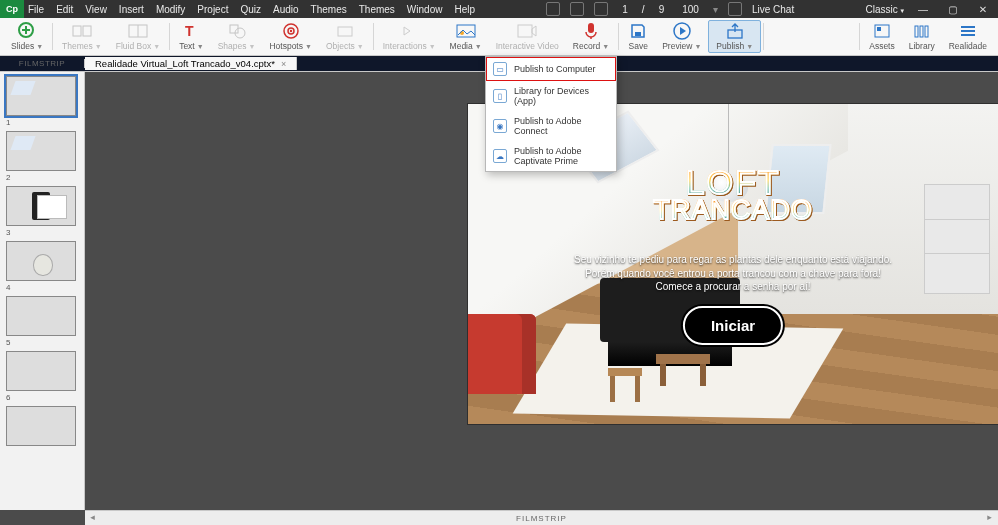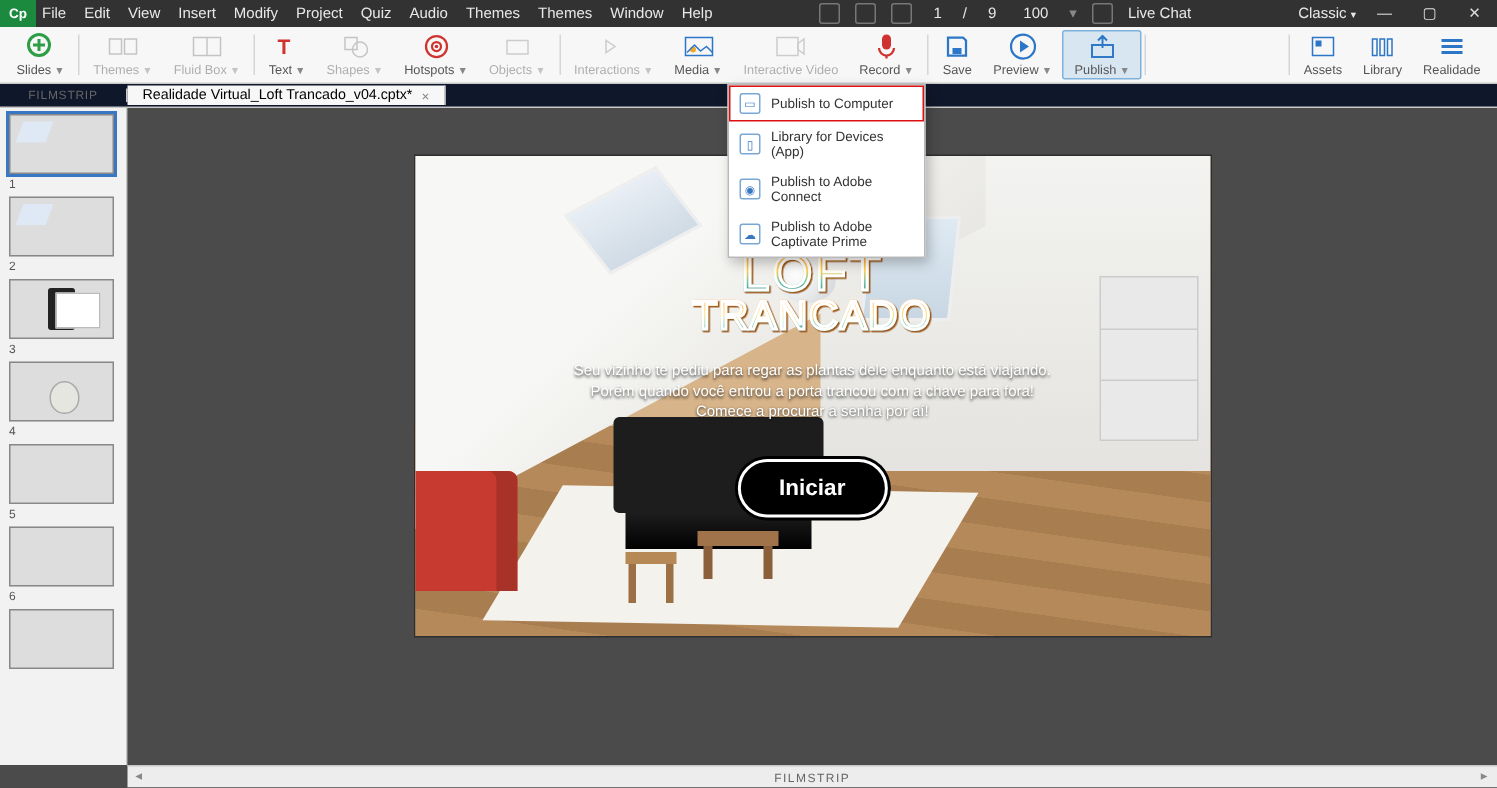--- a/index.html
+++ b/index.html
@@ -48,21 +48,21 @@
   .th-pad  { background:#e9e6dc; display:flex;align-items:center;justify-content:center;}
   .th-pad::before{content:"";width:18px;height:28px;background:#222;border-radius:2px;}
   .th-pad::after{content:"";position:absolute;right:8px;top:8px;width:28px;height:22px;border:1px solid #bbb;background:#fff;}
   .th-egg  { background:linear-gradient(180deg,#fff 55%,#d9c79a 55%);}
   .th-egg::after{content:"";position:absolute;left:26px;top:12px;width:18px;height:20px;border-radius:50% 50% 48% 48%;background:#e6e6e0;border:1px solid #aaa;}
   .th-din  { background:linear-gradient(180deg,#fff 60%,#d8d8d8 60%);}
   .th-bed  { background:linear-gradient(180deg,#eee 50%,#caa 50%,#b99 100%);}
   .th-blank{ background:#fff;}
 
   
-  .canvaswrap { flex:1; background:#4b4b4b; position:relative; display:flex; align-items:flex-start; justify-content:center; padding-top:32px; }
+  .canvaswrap { flex:1; background:#4b4b4b; position:relative; display:flex; align-items:flex-start; justify-content:flex-end; padding-top:32px; }
   .stage { width:530px; height:320px; background:#d7b48a; position:relative; overflow:hidden; box-shadow:0 0 0 1px #2f2f2f; }
 
   
   .ceiling { position:absolute; left:-40px; top:-10px; width:420px; height:280px; background:linear-gradient(160deg,#f7f7f5 60%,#e8e7e3 100%); transform:skewY(-28deg); transform-origin:top left; }
   .backwall { position:absolute; right:0; top:0; width:260px; height:210px; background:linear-gradient(180deg,#f3f3f1,#e4e3df);}
   .window1 { position:absolute; left:300px; top:40px; width:60px; height:70px; background:linear-gradient(180deg,#dfeaf3,#c8d7e3); border:2px solid #eee; transform:skewX(-6deg);}
   .window2 { position:absolute; left:110px; top:18px; width:70px; height:50px; background:linear-gradient(180deg,#e8eef5,#d0dbe5); transform:rotate(-28deg) skewX(10deg); border:2px solid #eee;}
   .floor { position:absolute; left:0; bottom:0; width:100%; height:140px; background:repeating-linear-gradient(8deg,#b5895a 0 18px,#a87d50 18px 36px);}
   .rug   { position:absolute; left:70px; bottom:8px; width:280px; height:90px; background:#f4f2ec; transform:skewX(-30deg) rotate(1deg);}
   .sofa  { position:absolute; left:-12px; bottom:30px; width:80px; height:80px; background:#c63a2f; border-radius:6px 6px 0 0; box-shadow:inset -14px 0 0 #a83128;}
@@ -80,21 +80,21 @@
   .shelf::before{content:"";position:absolute;left:0;top:34px;width:100%;height:1px;background:#ccc;box-shadow:0 34px 0 #ccc;}
 
   
   .loft-title{position:absolute;left:50%;top:62px;transform:translateX(-50%);font-family:Impact, "Arial Black", sans-serif;text-align:center;line-height:0.95;}
   .loft-title span{display:block;font-size:34px;letter-spacing:2px;
      background:linear-gradient(180deg,#ff8a2a 0%,#ffd24a 45%,#6ec1b0 70%,#3a7f72 100%);
      -webkit-background-clip:text;background-clip:text;color:transparent;
      -webkit-text-stroke:2px #fff; filter:drop-shadow(1px 1px 0 #9c5a1f);}
   .loft-title span:nth-child(2){font-size:27px;letter-spacing:1px;}
 
-  .subtitle{position:absolute;left:50%;top:137px;transform:translateX(-50%);width:320px;text-align:center;color:#fff;font-size:10px;line-height:1.35;text-shadow:0 1px 2px rgba(0,0,0,.8);}
+  .subtitle{position:absolute;left:50%;top:149px;transform:translateX(-50%);width:320px;text-align:center;color:#fff;font-size:10px;line-height:1.35;text-shadow:0 1px 2px rgba(0,0,0,.8);}
 
   .start-btn{position:absolute;left:50%;top:202px;transform:translateX(-50%);padding:9px 26px;background:#000;color:#fff;border:2px solid #fff;border-radius:22px;font-size:15px;font-weight:bold;box-shadow:0 0 0 2px #000;}
 
   
   .pub-menu { position:absolute; left:485px; top:56px; width:132px; background:#fff; border:1px solid #b8b8b8; box-shadow:2px 3px 8px rgba(0,0,0,.25); z-index:50; font-size:9px; color:#333;}
   .pub-menu .item{display:flex;align-items:center;gap:7px;padding:5px 7px;}
   .pub-menu .item .pi{width:14px;height:14px;border:1px solid #7aa8d4;border-radius:2px;display:flex;align-items:center;justify-content:center;font-size:8px;color:#3a77c2;flex:none;}
   .pub-menu .item:first-child{outline:1.5px solid #d11; outline-offset:-1px;}
 
   

